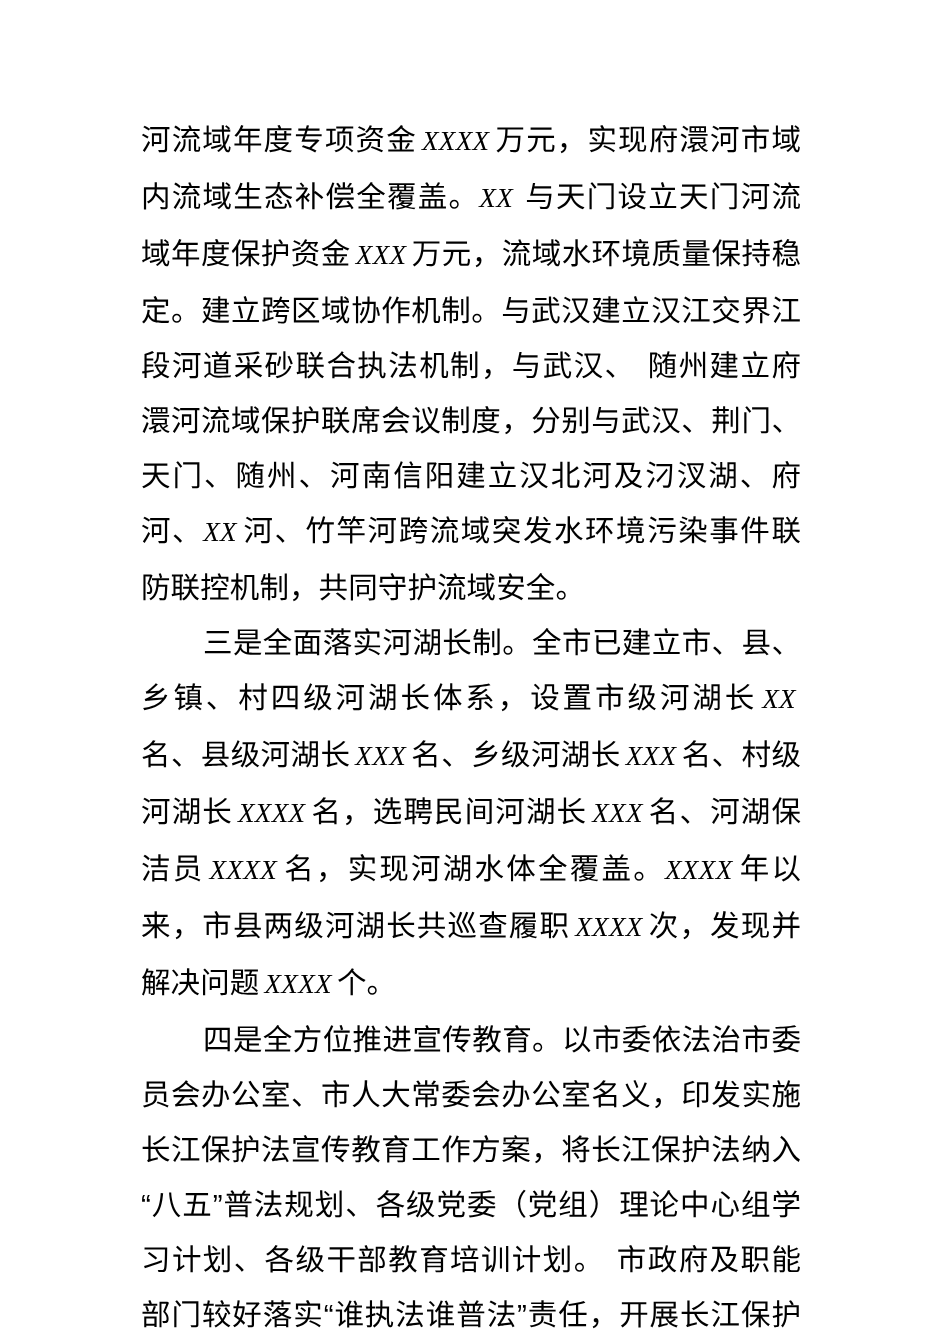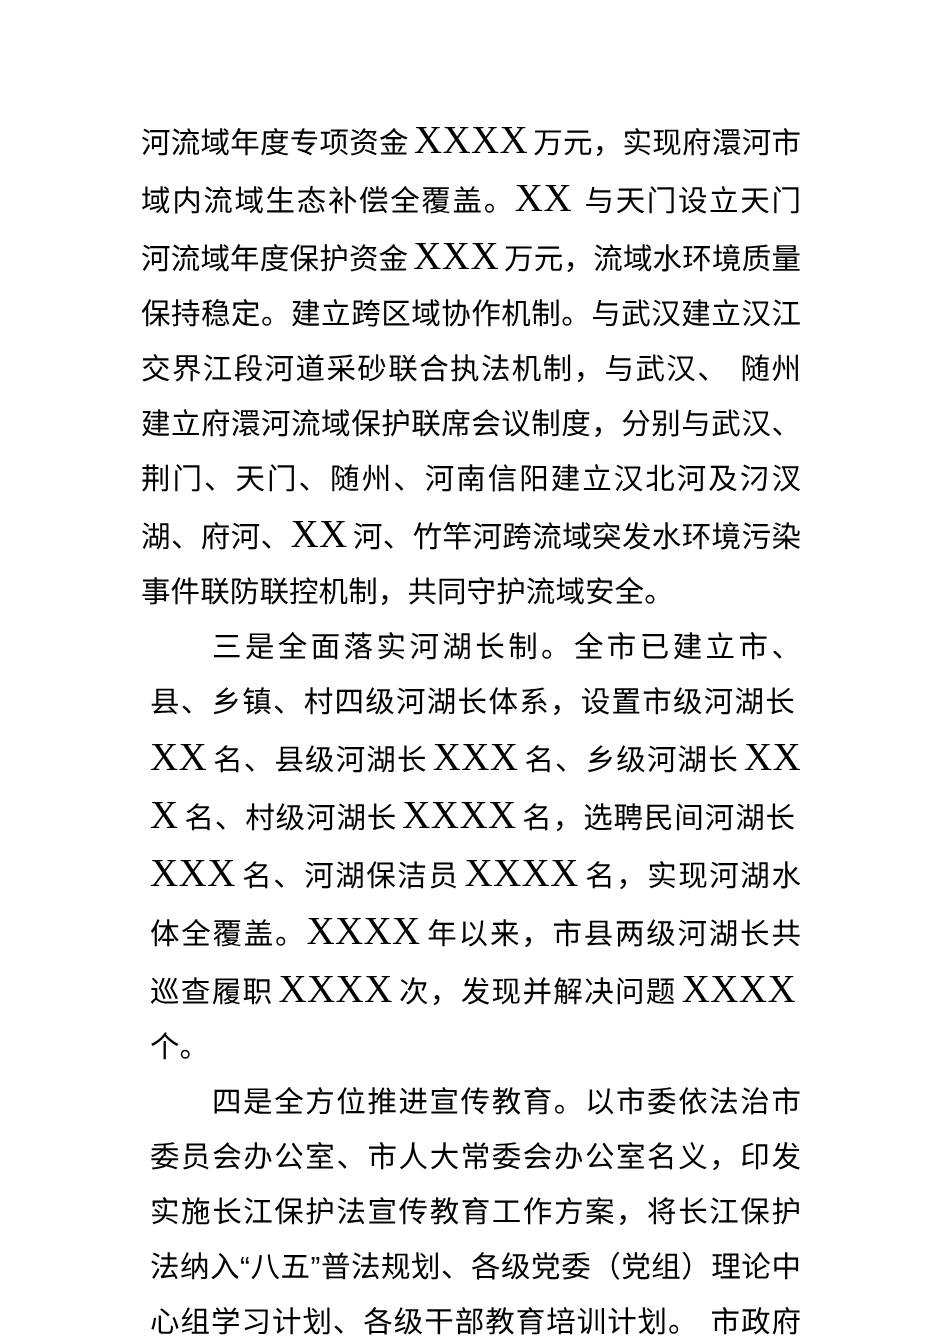--- a/index.html
+++ b/index.html
@@ -43,28 +43,28 @@
     word-break: break-all;
     font-weight: 400;
   }
 
   .para + .para {
     margin-top: 0;
   }
 
   .indent {
     text-indent: 62px;
-    margin-left: 9px;
   }
 
   
   .lat {
     font-family: "Liberation Serif", "DejaVu Serif", serif;
-    font-size: 39px;
+    font-size: 27px;
     letter-spacing: 0.4px;
+    font-style: italic;
   }
 
   
   .sp {
     display: inline-block;
     width: 5px;
   }
   .sp-wide {
     display: inline-block;
     width: 11px;

